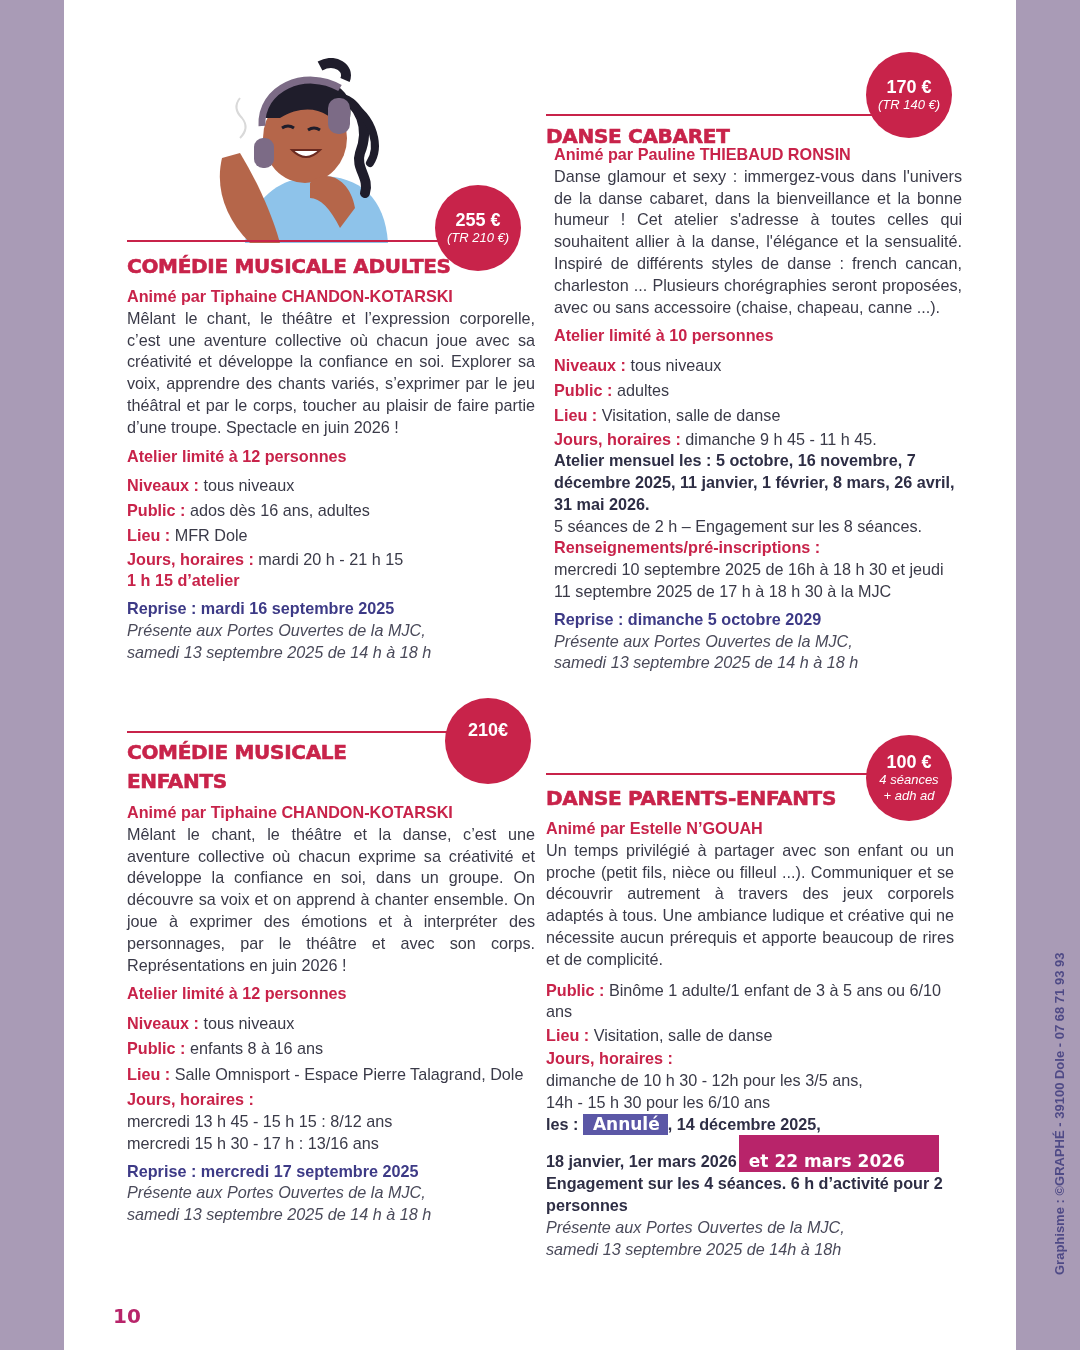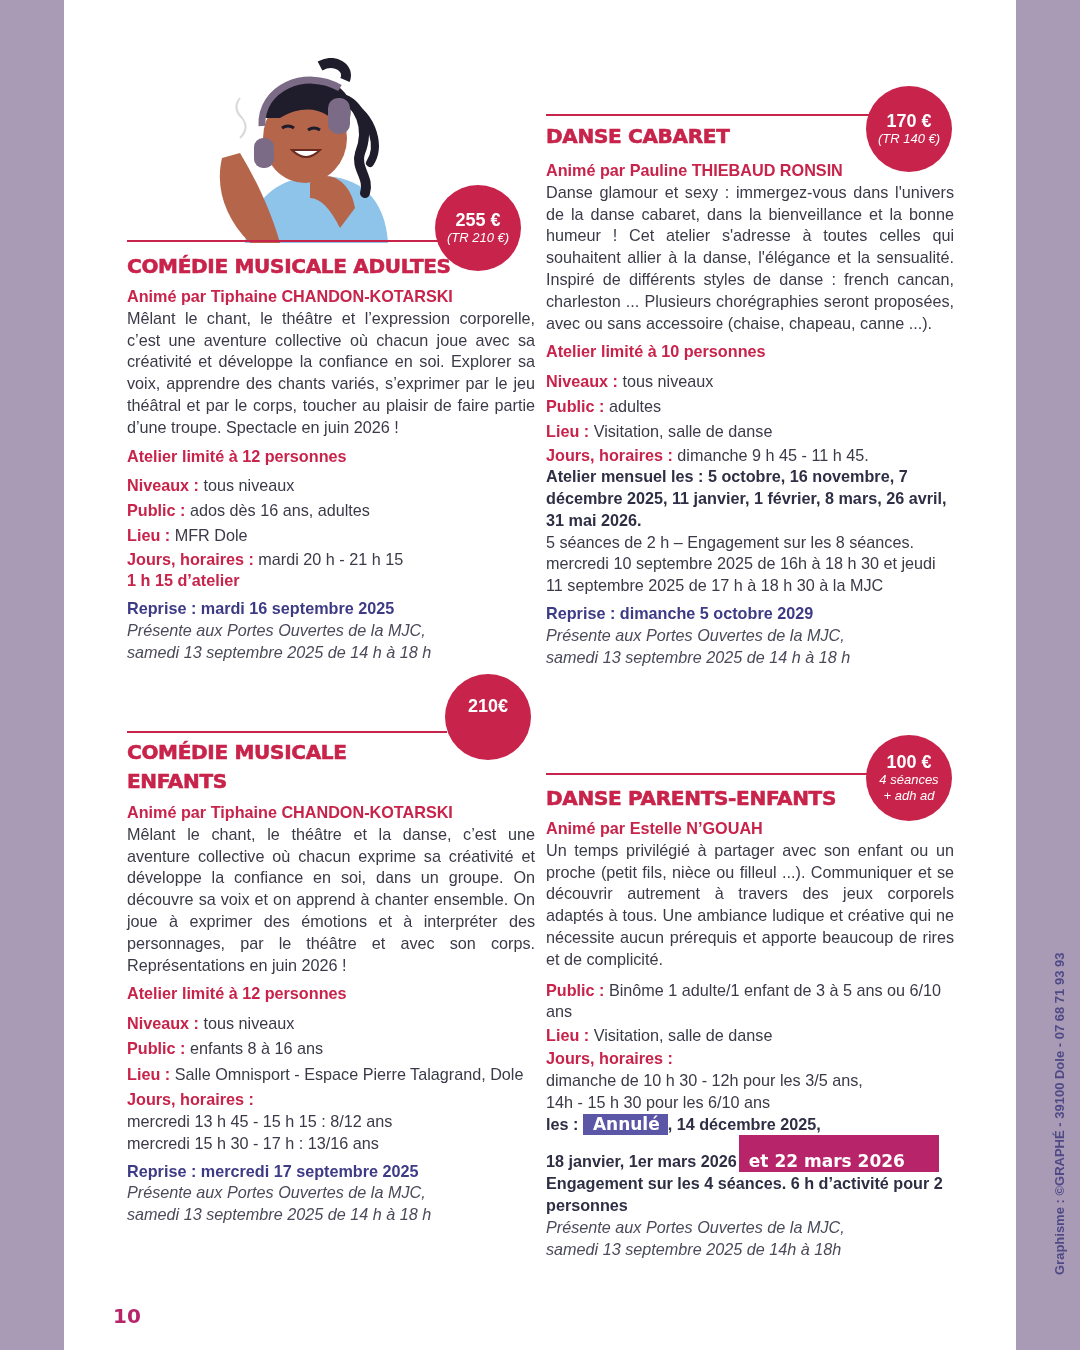--- a/index.html
+++ b/index.html
@@ -111,21 +111,21 @@
     <div class="line" style="line-height:22px;"><span class="lbl">Jours, horaires :</span> <span>mardi 20 h - 21 h 15</span></div>
     <div class="lbl">1 h 15 d’atelier</div>
     <div class="reprise">Reprise : mardi 16 septembre 2025</div>
     <div class="note">Présente aux Portes Ouvertes de la MJC,</div>
     <div class="note">samedi 13 septembre 2025 de 14 h à 18 h</div>
   </div>
 </div>
 
 <div class="section" style="left:127px; top:0;">
   <div class="rule" style="top:731px; width:320px;"></div>
-  <div class="price" style="left:318px; top:674px; width:86px; height:86px;">
+  <div class="price" style="left:318px; top:698px; width:86px; height:86px;">
     <span class="amt" style="margin-top:-22px;">210€</span>
   </div>
   <div class="title" style="top:738px;">
     <div>COMÉDIE MUSICALE</div>
     <div>ENFANTS</div>
   </div>
   <div class="body" style="top:802px;">
     <div class="anim">Animé par Tiphaine CHANDON-KOTARSKI</div>
     <div class="p">Mêlant le chant, le théâtre et la danse, c’est une aventure collective où chacun exprime sa créativité et développe la confiance en soi, dans un groupe. On découvre sa voix et on apprend à chanter ensemble. On joue à exprimer des émotions et à interpréter des personnages, par le théâtre et avec son corps. Représentations en juin 2026 !</div>
     <div class="limit">Atelier limité à 12 personnes</div>
@@ -137,36 +137,37 @@
     <div>mercredi 13 h 45 - 15 h 15 : 8/12 ans</div>
     <div>mercredi 15 h 30 - 17 h : 13/16 ans</div>
     <div class="reprise">Reprise : mercredi 17 septembre 2025</div>
     <div class="note">Présente aux Portes Ouvertes de la MJC,</div>
     <div class="note">samedi 13 septembre 2025 de 14 h à 18 h</div>
   </div>
 </div>
 
 <div class="section" style="left:546px; top:0;">
   <div class="rule" style="top:114px; width:330px;"></div>
-  <div class="price" style="left:320px; top:86px;align-items:center;">
+  <div class="price" style="left:320px; top:52px;align-items:center;">
     <span class="amt">170 €</span>
     <span class="sub">(TR 140 €)</span>
   </div>
   <div class="title" style="top:122px;">DANSE CABARET</div>
-  <div class="body" style="top:160px;">
+  <div class="body" style="top:144px;margin-left:8px;">
     <div class="anim">Animé par Pauline THIEBAUD RONSIN</div>
     <div class="p">Danse glamour et sexy : immergez-vous dans l'univers de la danse cabaret, dans la bienveillance et la bonne humeur ! Cet atelier s'adresse à toutes celles qui souhaitent allier à la danse, l'élégance et la sensualité. Inspiré de différents styles de danse : french cancan, charleston ... Plusieurs chorégraphies seront proposées, avec ou sans accessoire (chaise, chapeau, canne ...).</div>
     <div class="limit">Atelier limité à 10 personnes</div>
     <div class="gap"></div>
     <div class="line"><span class="lbl">Niveaux :</span> <span>tous niveaux</span></div>
     <div class="line"><span class="lbl">Public :</span> <span>adultes</span></div>
     <div class="line"><span class="lbl">Lieu :</span> <span>Visitation, salle de danse</span></div>
     <div style="line-height:22px;"><span class="lbl">Jours, horaires :</span> <span>dimanche 9 h 45 - 11 h 45.</span></div>
     <div class="strong-dark">Atelier mensuel les : 5 octobre, 16 novembre, 7 décembre 2025, 11 janvier, 1 février, 8 mars, 26 avril, 31 mai 2026.</div>
     <div>5 séances de 2 h – Engagement sur les 8 séances.</div>
+    <div class="lbl">Renseignements/pré-inscriptions :</div>
     <div>mercredi 10 septembre 2025 de 16h à 18 h 30 et jeudi 11 septembre 2025 de 17 h à 18 h 30 à la MJC</div>
     <div class="reprise">Reprise : dimanche 5 octobre 2029</div>
     <div class="note">Présente aux Portes Ouvertes de la MJC,</div>
     <div class="note">samedi 13 septembre 2025 de 14 h à 18 h</div>
   </div>
 </div>
 
 <div class="section" style="left:546px; top:0;">
   <div class="rule" style="top:773px; width:330px;"></div>
   <div class="price" style="left:320px; top:735px;">

